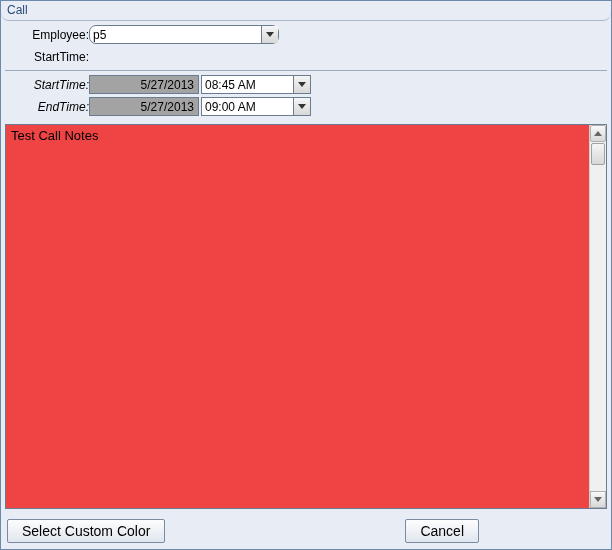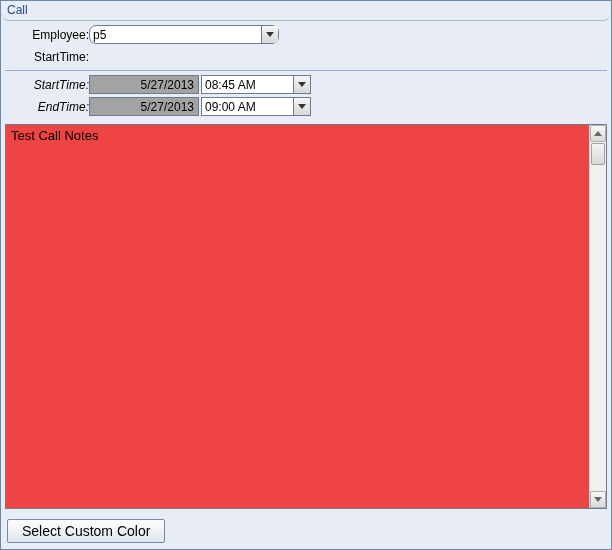--- a/index.html
+++ b/index.html
@@ -244,15 +244,16 @@
       <div class="vsthumb"></div>
       <div class="vsarrow bot">
           <div class="vdn"></div>
         </div>
     </div>
   </div>
 
   <div class="button-bar">
     <div class="btn">Select Custom Color</div>
     <div class="spacer"></div>
+    <div class="btn">Cancel</div>
     <div style="width:120px"></div>
   </div>
 </div>
 
 </body></html>

